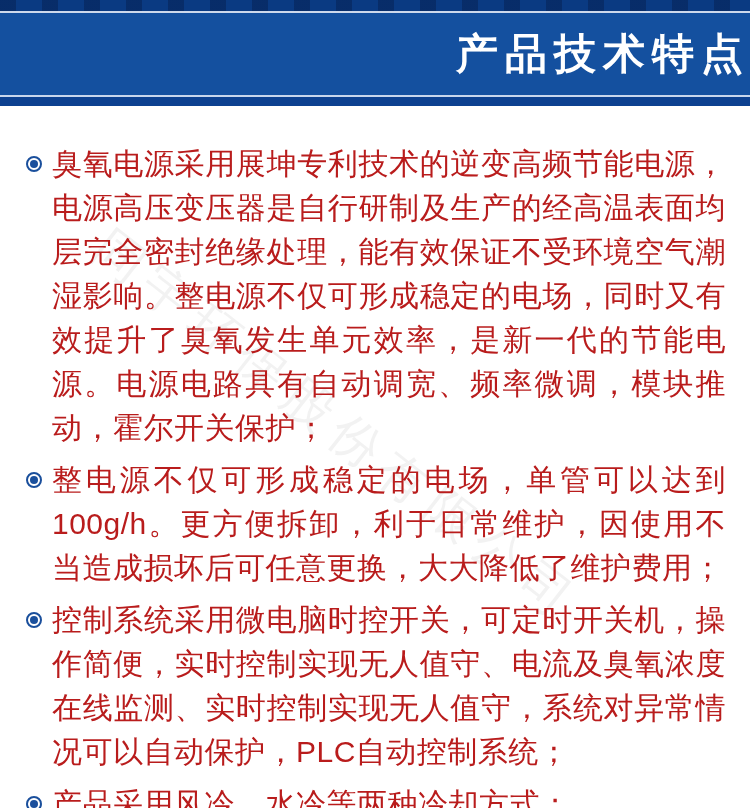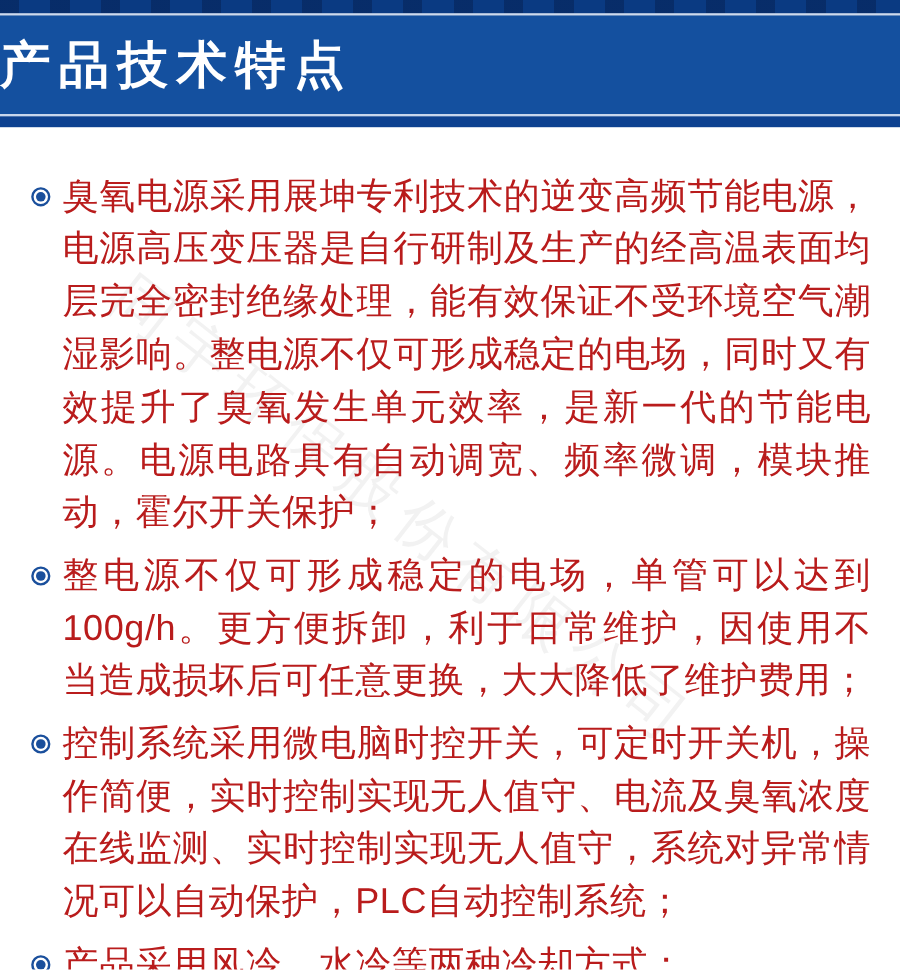--- a/index.html
+++ b/index.html
@@ -28,21 +28,21 @@
       rgba(2, 10, 40, 0.28) 0px, rgba(2, 10, 40, 0.28) 16px,
       rgba(2, 10, 40, 0.00) 16px, rgba(2, 10, 40, 0.00) 42px
     );
     border-bottom: 2px solid #cdd9ec;
   }
   .banner-main {
     height: 82px;
     background: #14509f;
     display: flex;
     align-items: center;
-    justify-content: flex-start;
+    justify-content: flex-end;
     border-bottom: 2px solid #c8d6ec;
   }
   .banner-main h1 {
     margin: 0;
     color: #ffffff;
     font-size: 42px;
     font-weight: bold;
     letter-spacing: 7px;
     line-height: 1;
   }

